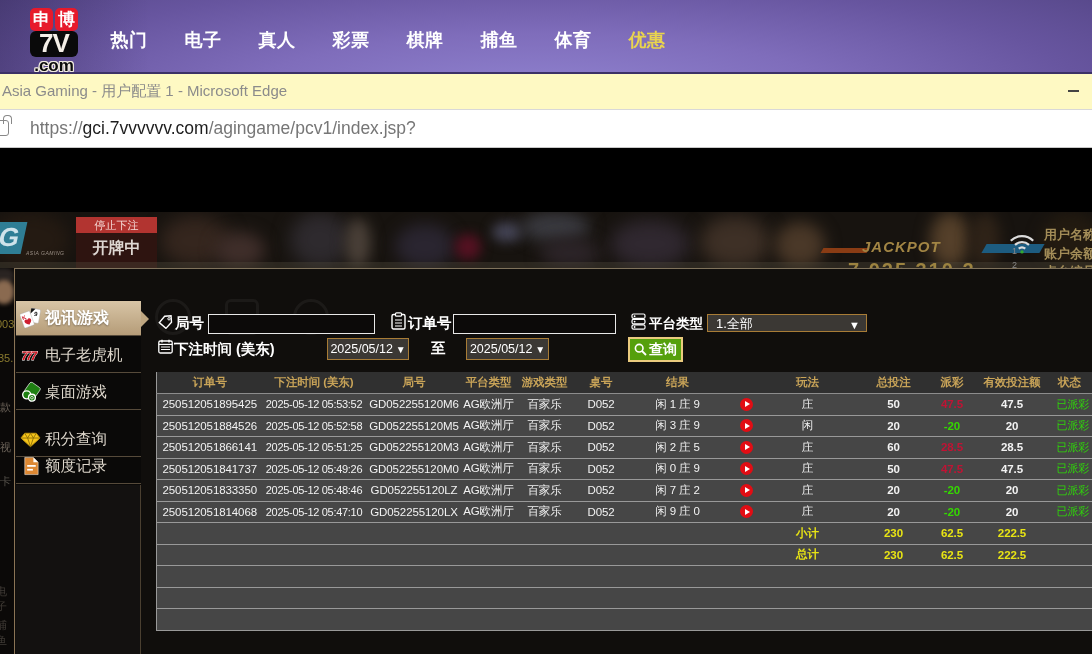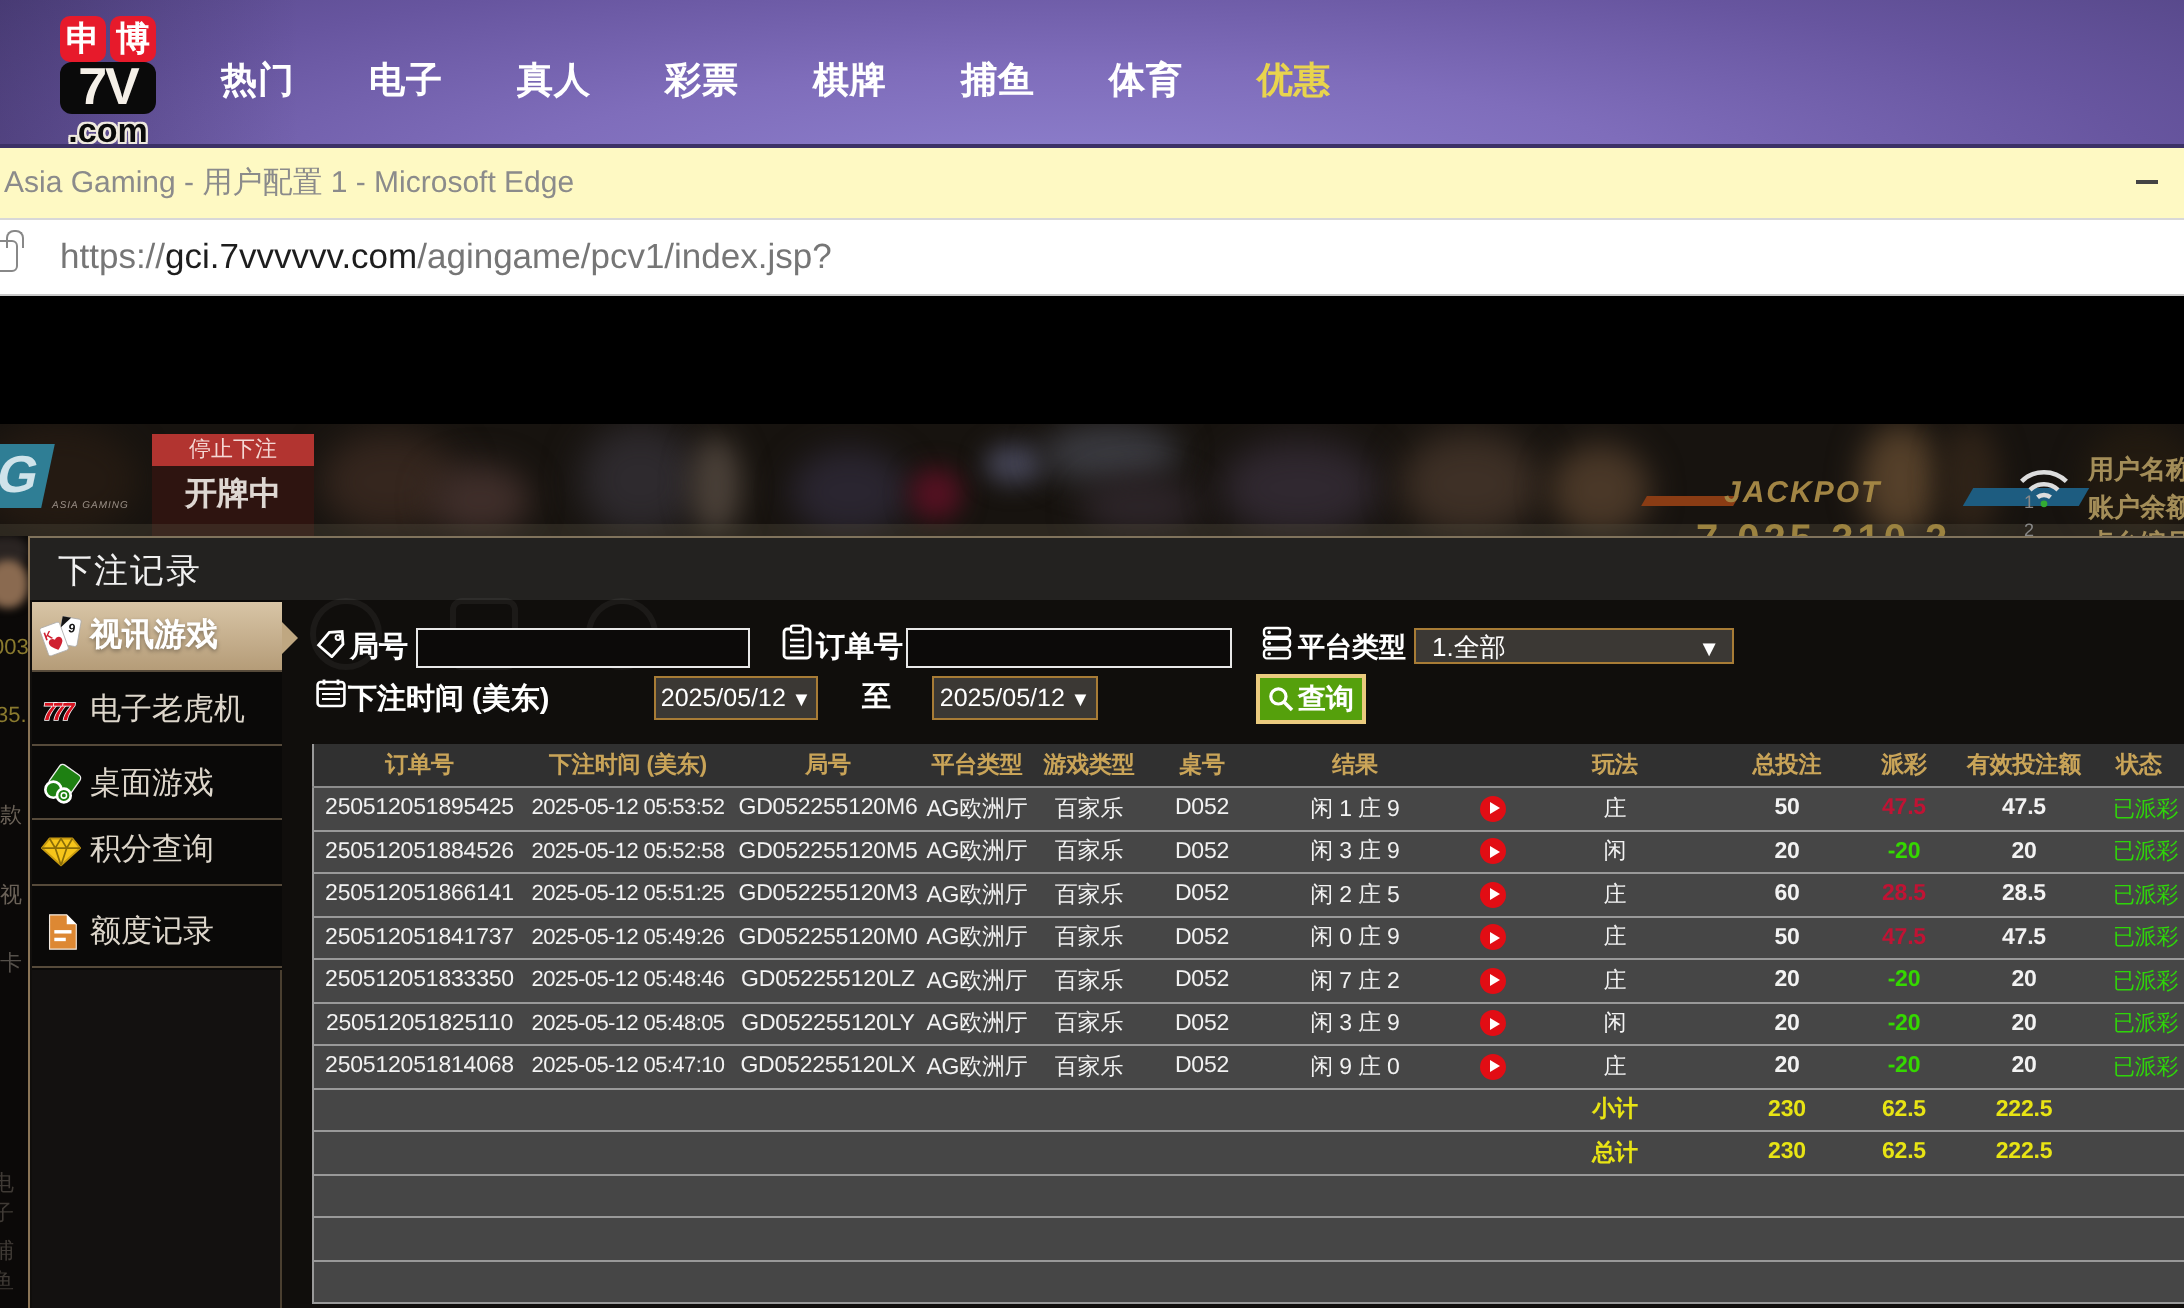--- a/index.html
+++ b/index.html
@@ -176,23 +176,20 @@
     <div class="frag" style="left:-4px; top:50px; color:#8a7a2e;">003</div>
     <div class="frag" style="left:-2px; top:84px; color:#8a7a2e;">35.</div>
     <div class="frag" style="left:0px; top:132px;">款</div>
     <div class="frag" style="left:0px; top:172px;">视</div>
     <div class="frag" style="left:0px; top:206px; color:#55504a;">卡</div>
     <div class="frag" style="left:-4px; top:316px; color:#3f3a35;">电子</div>
     <div class="frag" style="left:-4px; top:350px; color:#3f3a35;">捕鱼</div>
   </div>
 
   <div id="modal" class="abs">
-    <div id="mtitle">
-        <span>下注记录</span>
-      </div>
 
     <div id="sidebar">
       <div class="tab" id="tab1">
         <svg class="ic" viewBox="0 0 22 22">
           <g transform="rotate(10 16 9)">
               <rect x="10.5" y="1.5" width="10" height="14.5" rx="1.2" fill="#fff" stroke="#aaa" stroke-width=".4"></rect>
           <path d="M10.5 1.5 L15 1.5 L10.5 7.5 Z" fill="#151515"></path>
           <text x="14.5" y="9" font-size="6.5" font-weight="bold" fill="#111">9</text>
             </g>
           <g transform="rotate(-20 7 13)">
@@ -214,21 +211,21 @@
       </div>
       <div class="tab" style="top:74px;">
         <svg class="ic" viewBox="0 0 22 22">
           <rect x="6.5" y="2.5" width="13" height="13" rx="2" transform="rotate(35 13 9)" fill="#1e8012" stroke="#eee" stroke-width="0.7"></rect>
           <circle cx="7" cy="14" r="4.2" fill="#1e8012" stroke="#fff" stroke-width="1.4"></circle>
           <circle cx="12.5" cy="17" r="3.6" fill="#1e8012" stroke="#fff" stroke-width="1.4"></circle>
           <circle cx="12.5" cy="17" r="1.4" fill="none" stroke="#fff" stroke-width="0.8"></circle>
         </svg>
         <span class="txt">桌面游戏</span>
       </div>
-      <div class="tab" style="top:107px;padding-left:38px;">
+      <div class="tab" style="top:121px;padding-left:38px;">
         <svg class="ic" viewBox="0 0 22 22">
           <path d="M5 5 L17 5 L21 10 L11 19 L1 10 Z" fill="#f6c51a" stroke="#c79a10" stroke-width="1" stroke-linejoin="round"></path>
           <path d="M1 10 L21 10 M5 5 L8 10 L11 19 M17 5 L14 10 L11 19 M8 10 L11 5 L14 10" fill="none" stroke="#8a6d08" stroke-width="0.9"></path>
         </svg>
         <span class="txt">积分查询</span>
       </div>
       <div class="tab" style="top:148px;">
         <svg class="ic" viewBox="0 0 22 22">
           <path d="M5 2 L14 2 L19 7 L19 20 L5 20 Z" fill="#dd8833" stroke="#f0e8e0" stroke-width="0.6"></path>
           <path d="M14 2 L14 7 L19 7 Z" fill="#fff"></path>
@@ -390,36 +387,20 @@
             <td>闲 7 庄 2</td>
             <td><span class="pbtn"></span></td>
             <td>庄</td>
             <td class="num">20</td>
             <td class="grn">-20</td>
             <td class="num">20</td>
             <td class="stat">已派彩</td>
             <td></td>
           </tr>
       <tr>
-            <td>250512051825110</td>
-            <td class="tm">2025-05-12 05:48:05</td>
-            <td>GD052255120LY</td>
-            <td>AG欧洲厅</td>
-            <td>百家乐</td>
-            <td>D052</td>
-            <td>闲 3 庄 9</td>
-            <td><span class="pbtn"></span></td>
-            <td>闲</td>
-            <td class="num">20</td>
-            <td class="grn">-20</td>
-            <td class="num">20</td>
-            <td class="stat">已派彩</td>
-            <td></td>
-          </tr>
-      <tr>
             <td>250512051814068</td>
             <td class="tm">2025-05-12 05:47:10</td>
             <td>GD052255120LX</td>
             <td>AG欧洲厅</td>
             <td>百家乐</td>
             <td>D052</td>
             <td>闲 9 庄 0</td>
             <td><span class="pbtn"></span></td>
             <td>庄</td>
             <td class="num">20</td>

